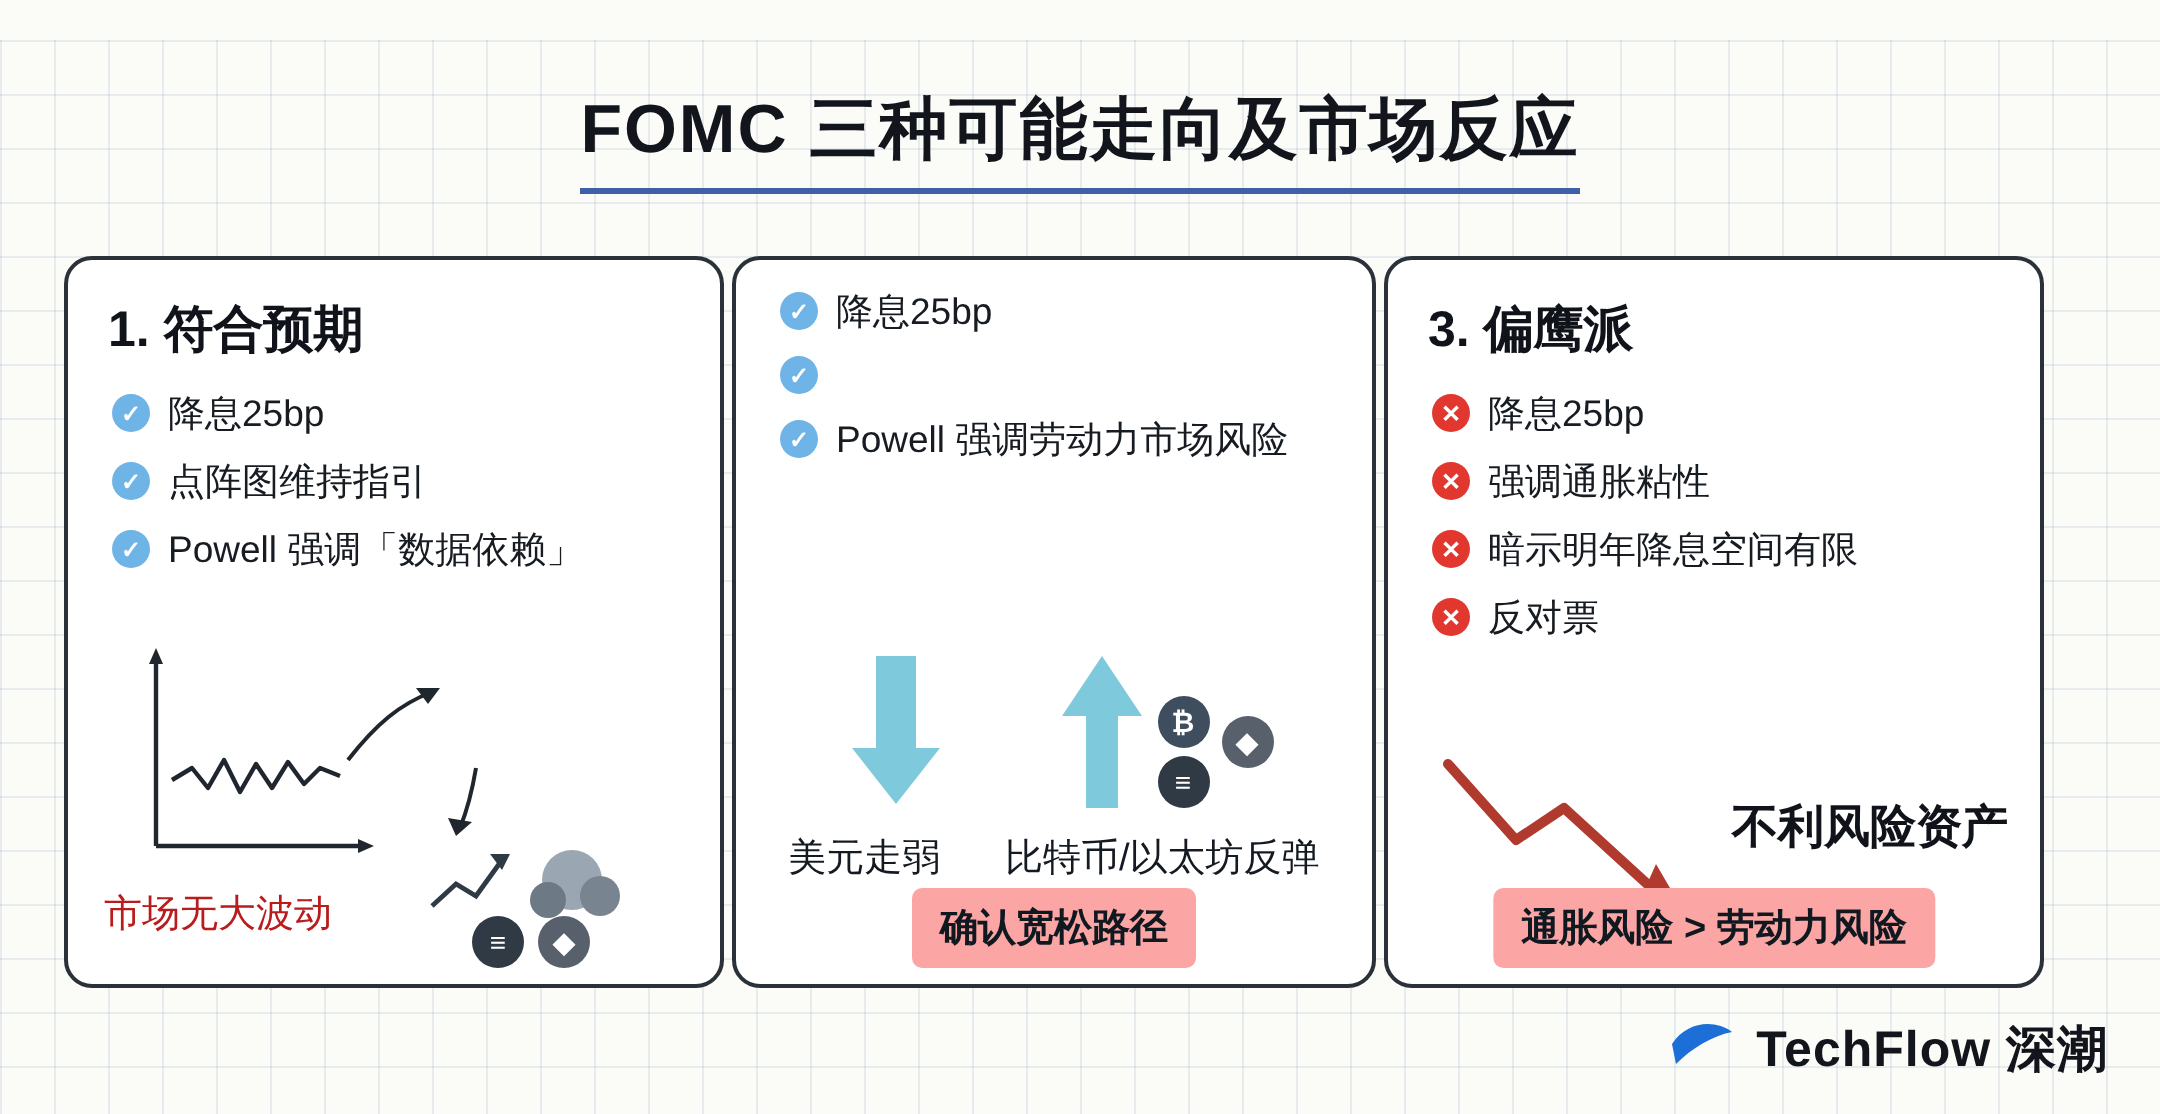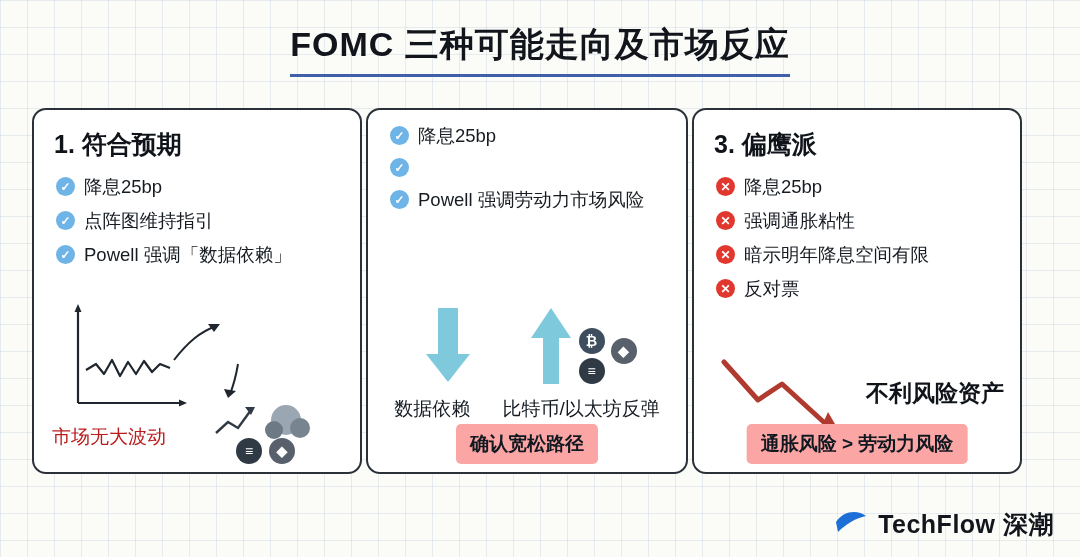--- a/index.html
+++ b/index.html
@@ -16,20 +16,21 @@
   }
   
   #page {
     position: absolute;
     inset: 0;
     background-color: #fbfbf8;
     background-image:
       linear-gradient(to right, rgba(120,150,190,0.16) 1px, transparent 1px),
       linear-gradient(to bottom, rgba(120,150,190,0.16) 1px, transparent 1px);
     background-size: 27px 27px;
+    margin-top: 20px;
   }
 
   
   .title-wrap {
     position: absolute;
     top: 22px;
     left: 0;
     width: 100%;
     text-align: center;
   }
@@ -304,21 +305,21 @@
             <div style="display:flex; flex-direction:column; gap:4px; padding-bottom:6px;">
               <span class="coin btc">₿</span>
               <span class="coin dark">≡</span>
             </div>
             <div style="padding-bottom:26px;">
               <span class="coin eth">◆</span>
             </div>
           </div>
         </div>
         <div class="c2-labels">
-          <span class="lbl">数据依赖</span>
+          <span class="lbl">美元走弱</span>
           <span class="lbl">比特币/以太坊反弹</span>
         </div>
       </div>
 
       <div class="pill">确认宽松路径</div>
     </div>
 
     <div class="card c3">
       <div class="card-title">3. 偏鹰派</div>
 

